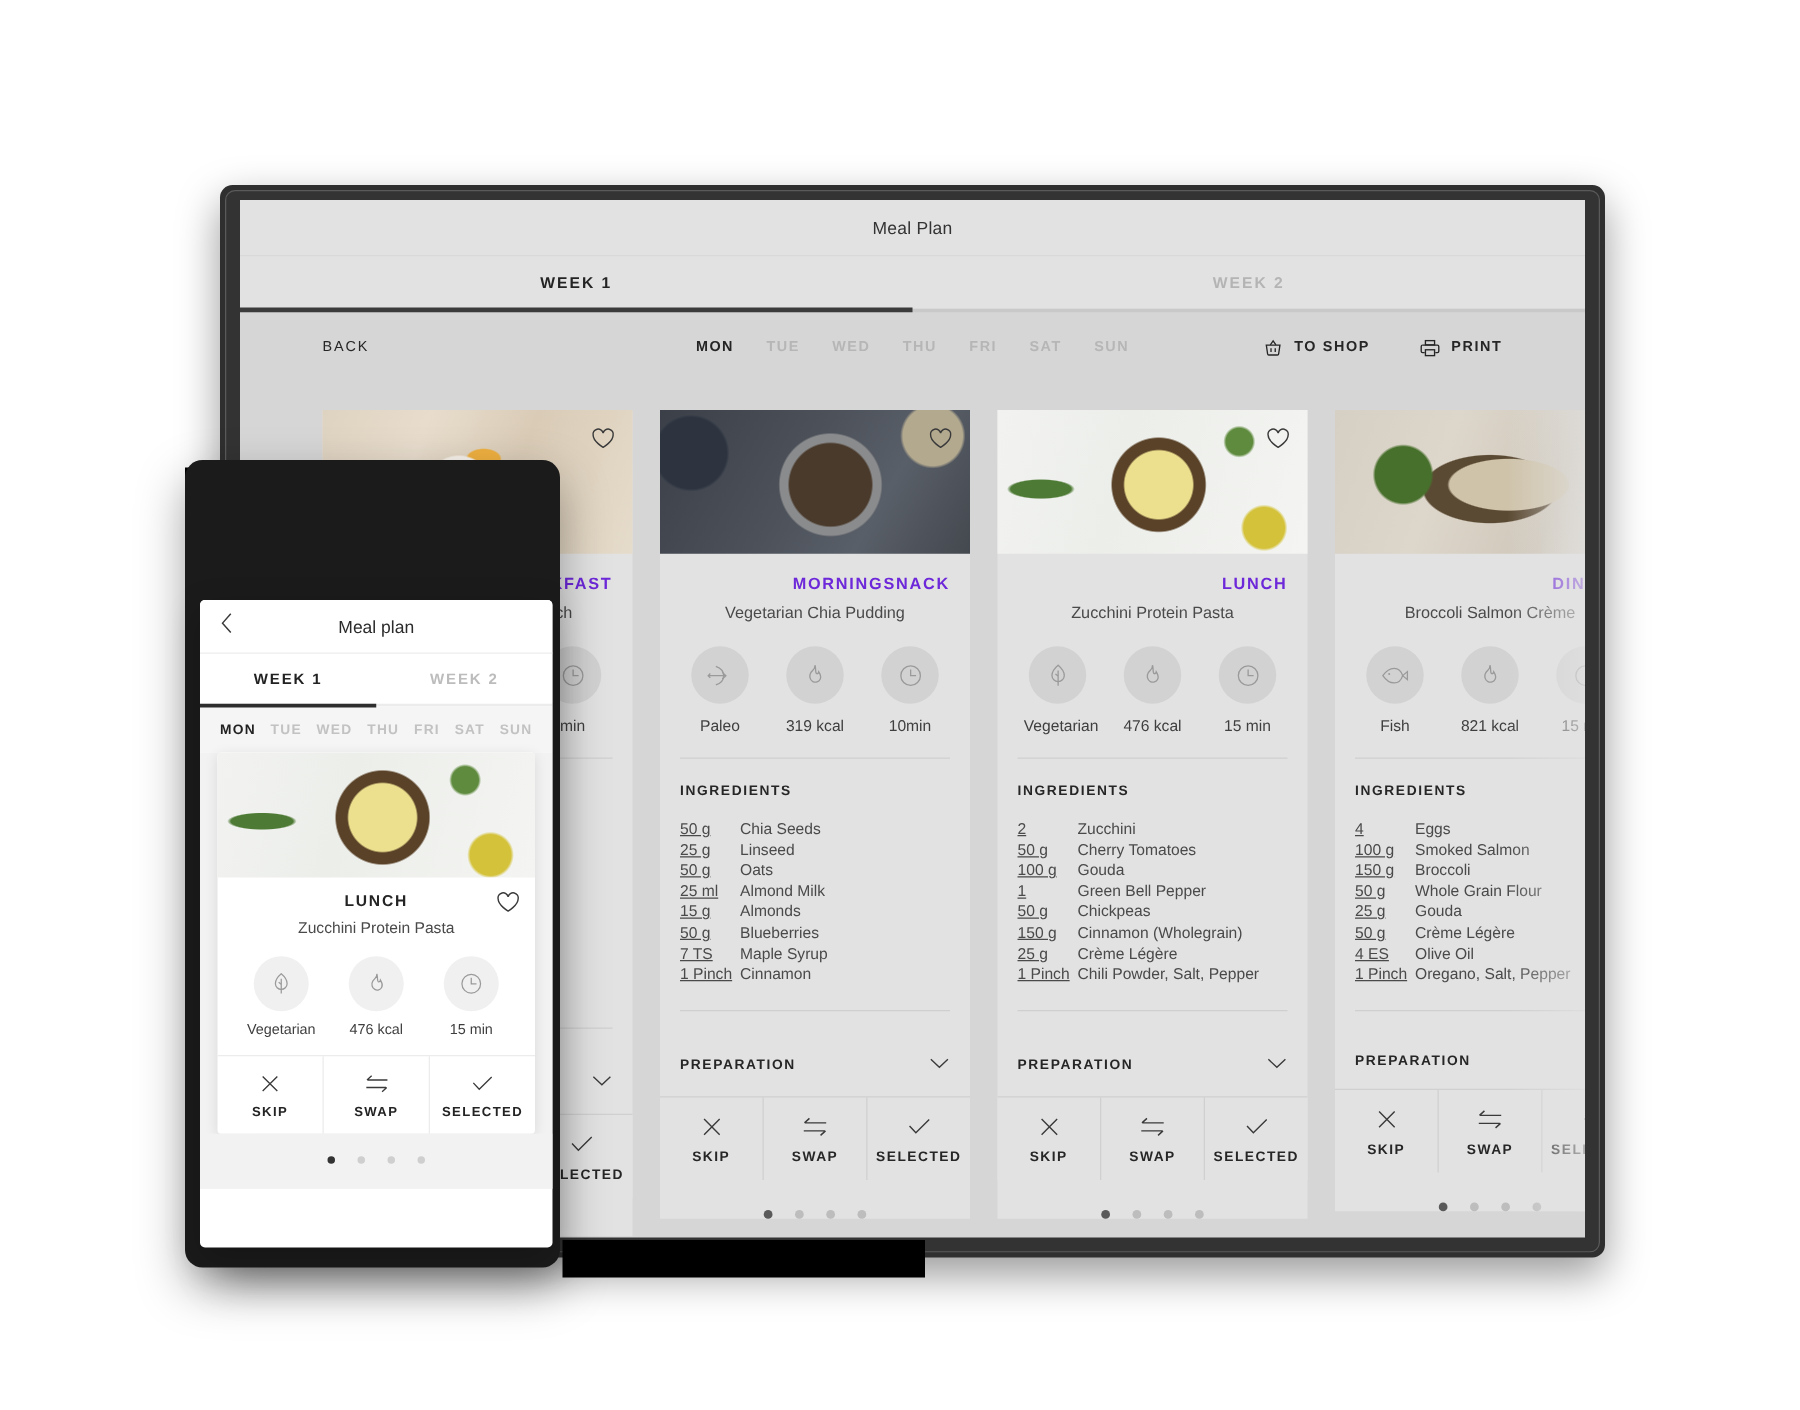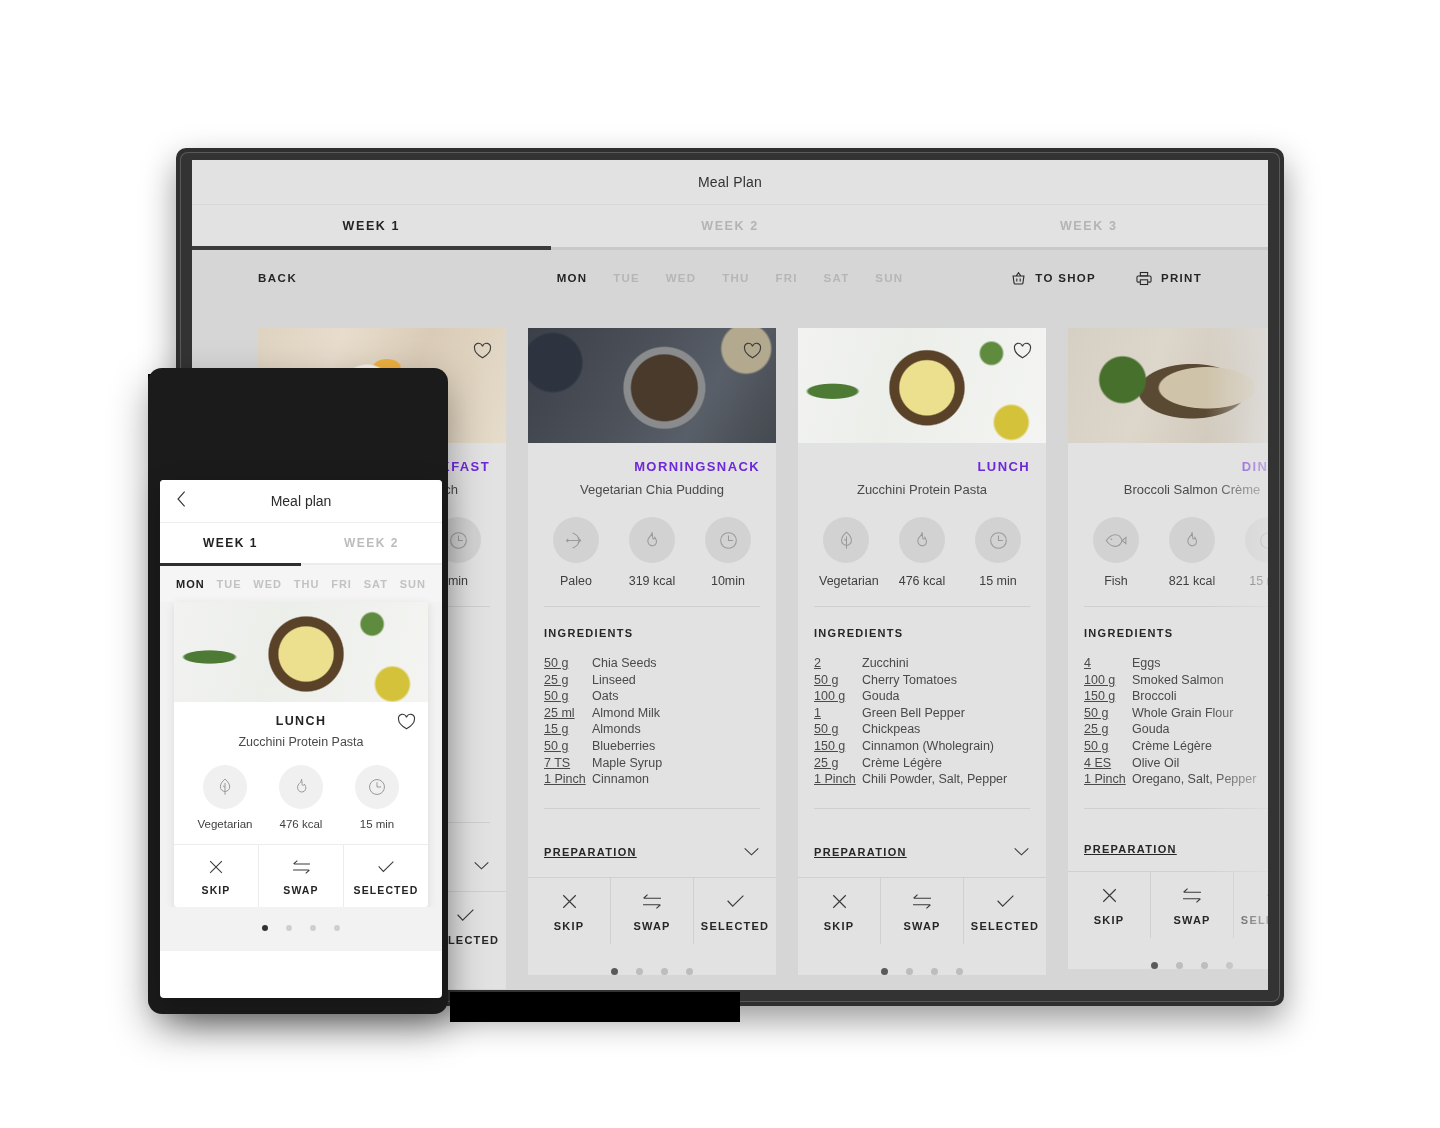--- a/index.html
+++ b/index.html
@@ -51,21 +51,21 @@
   .week-tab.active:after{
     content:"";position:absolute;left:0;right:0;bottom:-3px;height:4px;background:#3b3b3b;
   }
   .tabs-underline{height:3px;background:#c9c9c9;}
 
   
   .toolbar{
     height:56px;background:#d6d6d6;display:flex;align-items:center;
     padding:0 66px;position:relative;
   }
-  .btn-back{font-size:11.5px;font-weight:700;letter-spacing:1.5px;color:#262626;}
+  .btn-back{font-size:11.5px;font-weight:400;letter-spacing:1.5px;color:#262626;}
   .days{
     position:absolute;left:50%;transform:translateX(-50%);
     display:flex;gap:26px;align-items:center;
   }
   .day{font-size:11.5px;font-weight:700;letter-spacing:1.2px;color:#b6b6b6;}
   .day.active{color:#242424;}
   .toolbar-right{margin-left:auto;display:flex;gap:40px;align-items:center;}
   .tb-action{display:flex;align-items:center;gap:9px;font-size:11.5px;font-weight:700;letter-spacing:1.3px;color:#262626;}
   .tb-action svg{display:block;}
 
@@ -99,21 +99,21 @@
   .sec-head{font-size:11px;font-weight:700;letter-spacing:1.3px;color:#262626;margin-top:20px;}
   .ing-list{margin-top:16px;}
   .ing-row{display:flex;font-size:12.5px;color:#4a4a4a;line-height:16.6px;}
   .ing-qty{width:48px;flex:0 0 48px;text-decoration:underline;}
   .ing-name{flex:1;}
 
   .prep-bar{
     display:flex;align-items:center;justify-content:space-between;
     padding:18px 16px 16px 16px;margin-top:16px;
   }
-  .prep-label{font-size:11px;font-weight:700;letter-spacing:1.3px;color:#262626;text-decoration:underline;}
+  .prep-label{font-size:11px;font-weight:700;letter-spacing:1.3px;color:#262626;}
 
   .actions{display:flex;border-top:1px solid #d0d0d0;background:#e2e2e2;}
   .action{
     flex:1;padding:13px 0 12px 0;text-align:center;cursor:pointer;
   }
   .action + .action{border-left:1px solid #d0d0d0;}
   .action-ico{height:22px;display:flex;align-items:center;justify-content:center;}
   .action-lbl{font-size:11px;font-weight:700;letter-spacing:1.2px;color:#262626;margin-top:7px;}
 
   .dots{display:flex;justify-content:center;gap:18px;margin-top:24px;}
@@ -229,23 +229,20 @@
       <span>Meal Plan</span>
     </div>
 
     <div class="week-tabs">
       <div class="week-tab active">
         <span>WEEK 1</span>
       </div>
       <div class="week-tab">
         <span>WEEK 2</span>
       </div>
-      <div class="week-tab">
-        <span>WEEK 3</span>
-      </div>
     </div>
     <div class="tabs-underline"></div>
 
     <div class="toolbar">
       <div class="btn-back">
         <span>BACK</span>
       </div>
 
       <div class="days">
         <span class="day active">MON</span>

